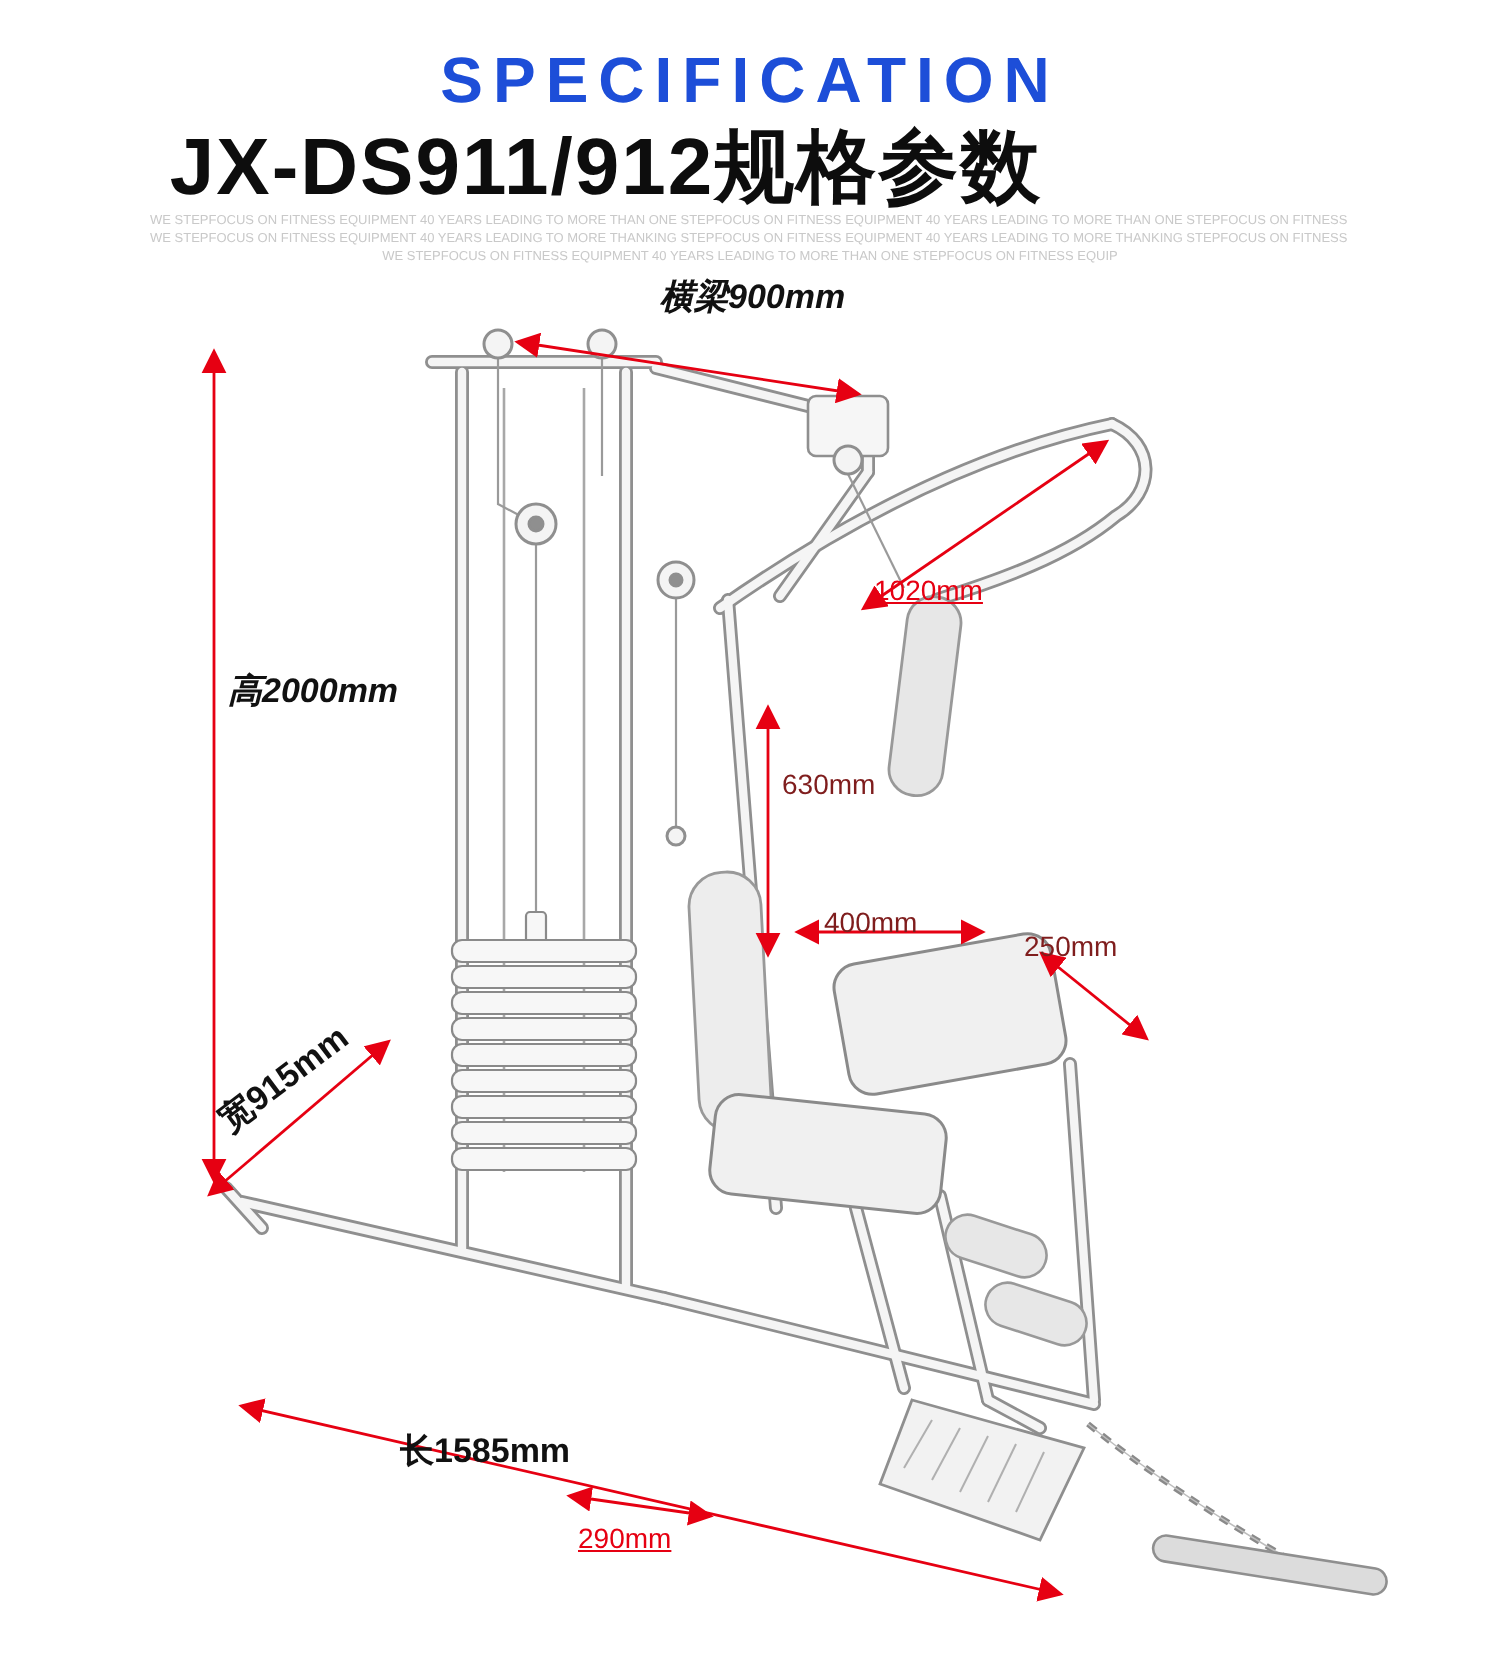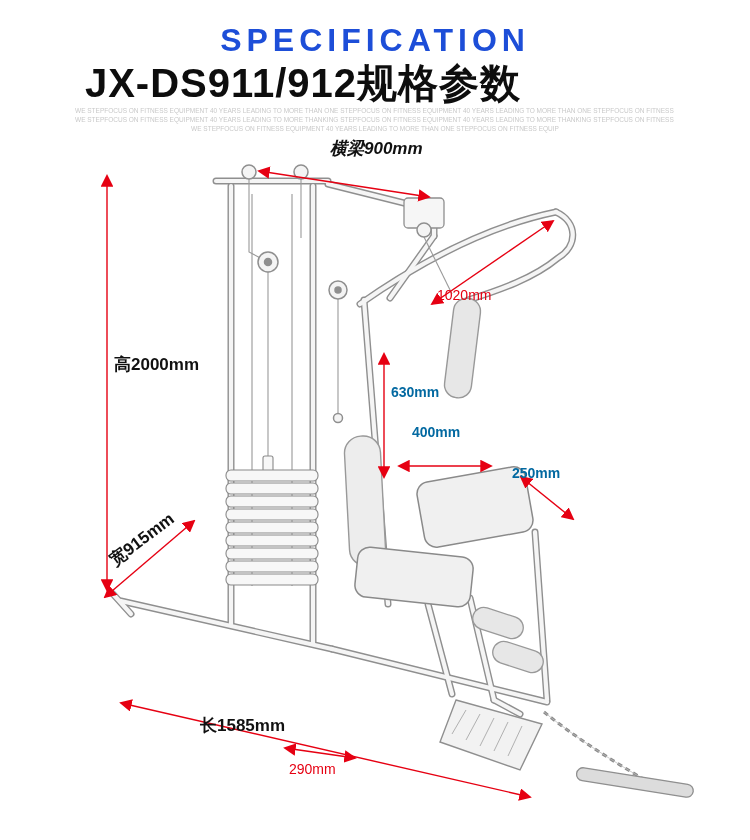--- a/index.html
+++ b/index.html
@@ -32,22 +32,22 @@
     font-size: 6.5px; line-height: 9px;
     color: #c9c9c9;
     white-space: nowrap; overflow: hidden;
   }
   .watermark div { overflow: hidden; }
 
   svg.art { position: absolute; top: 0; left: 0; }
 
   .dim { position: absolute; white-space: nowrap; }
   .dim-lg { font-size: 17px; font-weight: bold; color: #111111; }
-  .dim-sm { font-size: 14px; font-weight: bold; color: #0369a1; }
-  .dim-red { font-size: 14px; font-weight: normal; color: #e60012; }
+  .dim-sm { font-size: 14px; font-weight: normal; color: #7f1d1d; }
+  .dim-red { font-size: 14px; font-weight: normal; color: #e60012; text-decoration: underline; }
   .rot-width { transform: rotate(-37deg); transform-origin: center center; }
 </style>
 </head>
 <body>
 
 <div class="page">
 
   <div class="title-en">SPECIFICATION</div>
   <div class="title-cn">JX-DS911/912规格参数</div>
 
@@ -158,22 +158,22 @@
       <line x1="384" y1="354" x2="384" y2="477" marker-start="url(#arr)" marker-end="url(#arr)"></line>
       <line x1="399" y1="466" x2="491" y2="466" marker-start="url(#arr)" marker-end="url(#arr)"></line>
       <line x1="521" y1="477" x2="573" y2="519" marker-start="url(#arr)" marker-end="url(#arr)"></line>
       <line x1="105" y1="597" x2="194" y2="521" marker-start="url(#arr)" marker-end="url(#arr)"></line>
       <line x1="121" y1="703" x2="530" y2="797" marker-start="url(#arr)" marker-end="url(#arr)"></line>
       <line x1="285" y1="748" x2="355" y2="758" marker-start="url(#arr)" marker-end="url(#arr)"></line>
     </g>
   </svg>
 
   <div class="dim dim-lg" style="left:330px; top:137px;font-style:italic;">横梁900mm</div>
-  <div class="dim dim-lg" style="left:114px; top:353px;">高2000mm</div>
+  <div class="dim dim-lg" style="left:114px; top:334px;font-style:italic;">高2000mm</div>
   <div class="dim dim-red" style="left:437px; top:287px;">1020mm</div>
   <div class="dim dim-sm" style="left:391px; top:384px;">630mm</div>
-  <div class="dim dim-sm" style="left:412px; top:424px;text-align:center;">400mm</div>
+  <div class="dim dim-sm" style="left:412px; top:453px;text-align:center;">400mm</div>
   <div class="dim dim-sm" style="left:512px; top:465px;">250mm</div>
   <div class="dim dim-lg rot-width" style="left:104px; top:528px;">宽915mm</div>
   <div class="dim dim-lg" style="left:200px; top:714px;">长1585mm</div>
   <div class="dim dim-red" style="left:289px; top:761px;text-align:center;">290mm</div>
 
 </div>
 
 </body></html>

